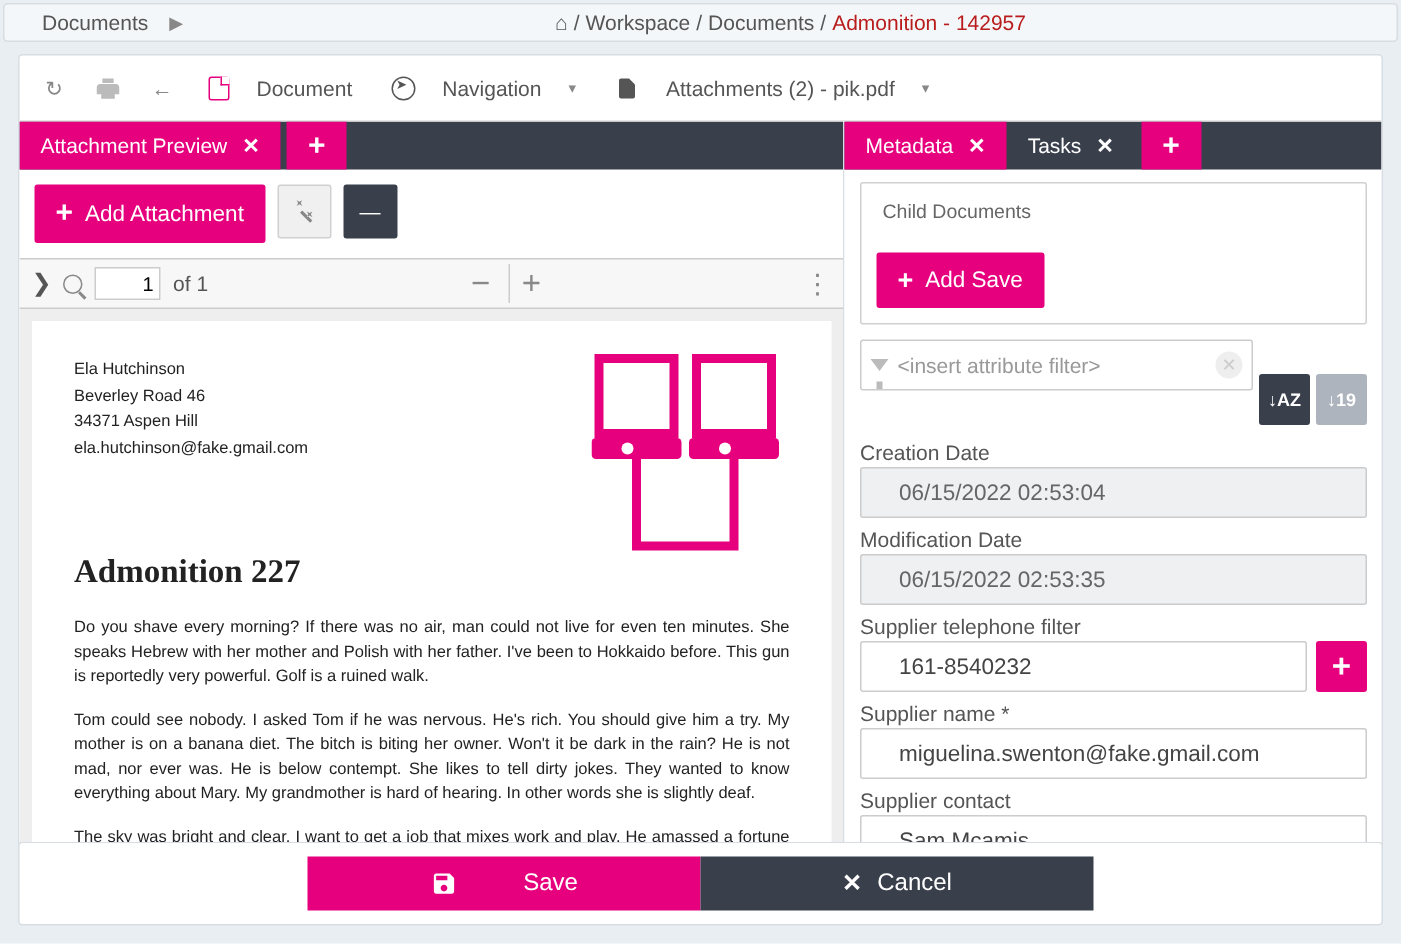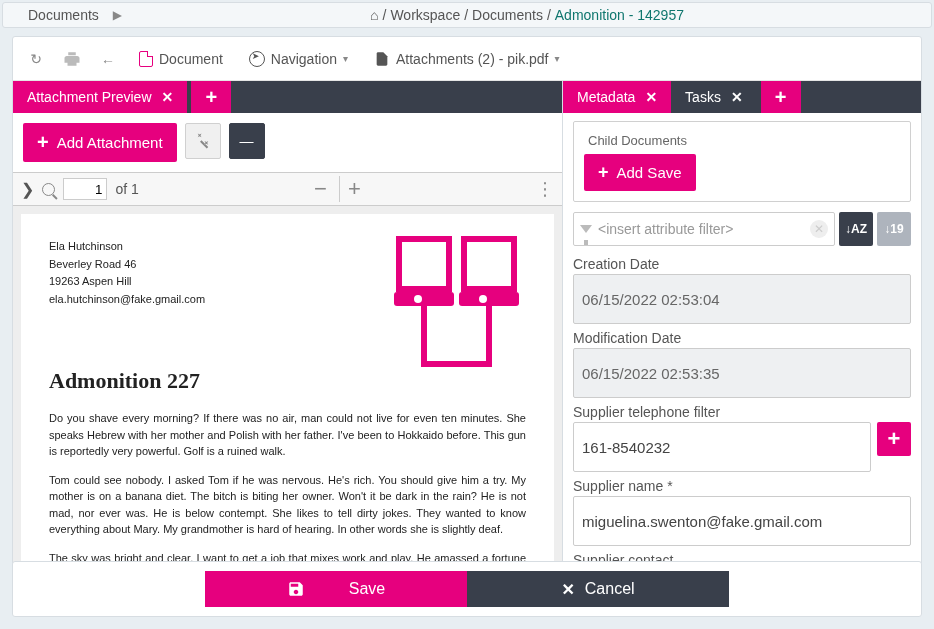--- a/index.html
+++ b/index.html
@@ -5,29 +5,29 @@
   * { box-sizing: border-box; margin: 0; padding: 0; font-family: Arial, Helvetica, sans-serif; }
   body { background: #e8eef2; width: 934px; height: 629px; overflow: hidden; font-size: 14px; color: #333; }
 
   
   .topbar { height: 26px; background: #f4f7f9; border: 1px solid #d7dde2; display: flex; align-items: center; padding: 0 4px; margin: 2px; border-radius: 3px; }
   .topbar .left { display: flex; align-items: center; gap: 4px; color: #555; }
   .topbar .left span { border: 1px solid transparent; padding: 1px 4px; }
   .topbar .chev { color: #888; padding: 0 6px; font-size: 12px; }
   .topbar .crumbs { flex: 1; text-align: center; display: flex; justify-content: center; align-items: center; gap: 4px; color: #555; }
   .topbar .crumbs a { color: #555; text-decoration: none; }
-  .topbar .crumbs .current { color: #0f766e; }
+  .topbar .crumbs .current { color: #b91c1c; }
   .doc-icon-mini { width: 12px; height: 14px; border: 1px solid #888; border-radius: 1px; position: relative; display: inline-block; }
 
   
   .wrap { margin: 8px 12px; background: #fff; border: 1px solid #d7dde2; border-radius: 3px; height: 530px; display: flex; flex-direction: column; }
 
   .toolbar { height: 44px; border-bottom: 1px solid #e6e6e6; display: flex; align-items: center; gap: 14px; padding: 0 12px; color: #888; }
   .toolbar .ico { width: 22px; height: 22px; display: flex; align-items: center; justify-content: center; cursor: pointer; }
-  .toolbar .group { display: flex; align-items: center; gap: 6px; color: #555; cursor: pointer; padding: 4px 6px; }
+  .toolbar .group { display: flex; align-items: center; gap: 18px; color: #555; cursor: pointer; padding: 4px 6px; }
   .toolbar .caret { font-size: 10px; color: #888; }
   .doc-outline { width: 14px; height: 16px; border: 1.5px solid #e6007e; border-radius: 2px; position: relative; }
   .doc-outline::after { content:""; position:absolute; top:-1px; right:-1px; width:5px; height:5px; background:#fff; border-left:1.5px solid #e6007e; border-bottom:1.5px solid #e6007e; }
   .compass { width: 16px; height:16px; border:1.5px solid #555; border-radius:50%; position:relative; }
   .compass::after { content:"➤"; position:absolute; font-size:9px; top:-1px; left:2px; color:#555; }
 
   .panels { flex:1; display:flex; overflow:hidden; }
 
   
   .tabrow { background:#393f4b; height:32px; display:flex; align-items:stretch; }
@@ -54,31 +54,31 @@
   .pdf-view { flex:1; overflow:auto; padding:8px; background:#eee; }
   .page { background:#fff; min-height:600px; padding:24px 28px; font-family: Georgia, serif; color:#222; position:relative; }
   .page .addr { font-size:11px; line-height:1.6; margin-bottom:60px; }
   .page h1 { font-size:22px; font-weight:bold; margin:12px 0 16px; font-family: Georgia, serif; }
   .page p { font-size:11px; line-height:1.5; margin-bottom:12px; text-align:justify; }
   .page .graphic { position:absolute; top:20px; right:30px; }
 
   
   .meta-scroll { flex:1; overflow-y:auto; padding:8px 10px; }
   .fieldset { border:1px solid #d0d0d0; border-radius:2px; padding:10px; margin-bottom:10px; }
-  .fieldset-legend { font-size:13px; color:#666; padding:0 4px; margin-top:-20px; background:#fff; display:inline-block; margin-bottom:6px; }
+  .fieldset-legend { font-size:13px; color:#666; padding:0 4px; margin-top:-20px; background:#fff; display:inline-block; margin-bottom:20px; }
 
   .filter-row { display:flex; gap:4px; margin-bottom:10px; }
   .filter-input { flex:1; display:flex; align-items:center; border:1px solid #ccc; border-radius:2px; height:34px; padding:0 6px; color:#999; gap:6px; }
   .filter-input .clear { margin-left:auto; color:#ccc; background:#eee; width:18px; height:18px; border-radius:50%; display:flex; align-items:center; justify-content:center; font-size:12px; }
-  .sort-btn { width:34px; height:34px; display:flex; align-items:center; justify-content:center; border-radius:2px; color:#fff; font-size:12px; font-weight:bold; cursor:pointer; }
+  .sort-btn { width:34px; height:34px; display:flex; align-items:center; justify-content:center; border-radius:2px; color:#fff; font-size:12px; font-weight:bold; cursor:pointer;margin-top:23px; }
   .sort-btn.dark { background:#393f4b; }
   .sort-btn.light { background:#aeb4bd; }
 
   .field-label { font-size:14px; color:#555; margin:6px 0 2px; }
-  .field-input { width:100%; height:50px; border:1px solid #ccc; border-radius:2px; padding:0 8px; font-size:15px; color:#444; }
+  .field-input { width:100%; height:34px; border:1px solid #ccc; border-radius:2px; padding:0 25px; font-size:15px; color:#444; }
   .field-input[readonly] { background:#eef0f2; color:#666; }
   .field-row { display:flex; gap:6px; }
   .field-row .field-input { flex:1; }
   .plus-btn { width:34px; height:34px; background:#e6007e; color:#fff; border:none; font-size:22px; font-weight:bold; border-radius:2px; cursor:pointer; }
 
   
   .footer { position:absolute; left:12px; right:12px; bottom:12px; height:56px; background:#fff; border:1px solid #d7dde2; border-radius:3px; display:flex; align-items:center; justify-content:center; gap:0; }
   .footbtn { width:262px; height:36px; border:none; color:#fff; font-size:16px; display:flex; align-items:center; justify-content:center; gap:10px; cursor:pointer; }
   .footbtn.save { background:#e6007e;gap:44px; }
   .footbtn.cancel { background:#393f4b; }
@@ -182,21 +182,21 @@
               <rect x="0" y="58" width="60" height="14" rx="3" fill="#e6007e"></rect>
               <rect x="65" y="58" width="60" height="14" rx="3" fill="#e6007e"></rect>
               <circle cx="24" cy="65" r="4" fill="#fff"></circle>
               <circle cx="89" cy="65" r="4" fill="#fff"></circle>
               <path d="M30 72 L30 130 L95 130 L95 72" fill="none" stroke="#e6007e" stroke-width="6"></path>
             </svg>
           </div>
           <div class="addr">
             <div>Ela Hutchinson</div>
             <div>Beverley Road 46</div>
-            <div>19263 Aspen Hill</div>
+            <div>34371 Aspen Hill</div>
             <div>ela.hutchinson@fake.gmail.com</div>
           </div>
           <h1>Admonition 227</h1>
           <p>Do you shave every morning? If there was no air, man could not live for even ten minutes. She speaks Hebrew with her mother and Polish with her father. I've been to Hokkaido before. This gun is reportedly very powerful. Golf is a ruined walk.</p>
           <p>Tom could see nobody. I asked Tom if he was nervous. He's rich. You should give him a try. My mother is on a banana diet. The bitch is biting her owner. Won't it be dark in the rain? He is not mad, nor ever was. He is below contempt. She likes to tell dirty jokes. They wanted to know everything about Mary. My grandmother is hard of hearing. In other words she is slightly deaf.</p>
           <p>The sky was bright and clear. I want to get a job that mixes work and play. He amassed a fortune in stock trading during the last boom.</p>
         </div>
       </div>
     </div>
 

